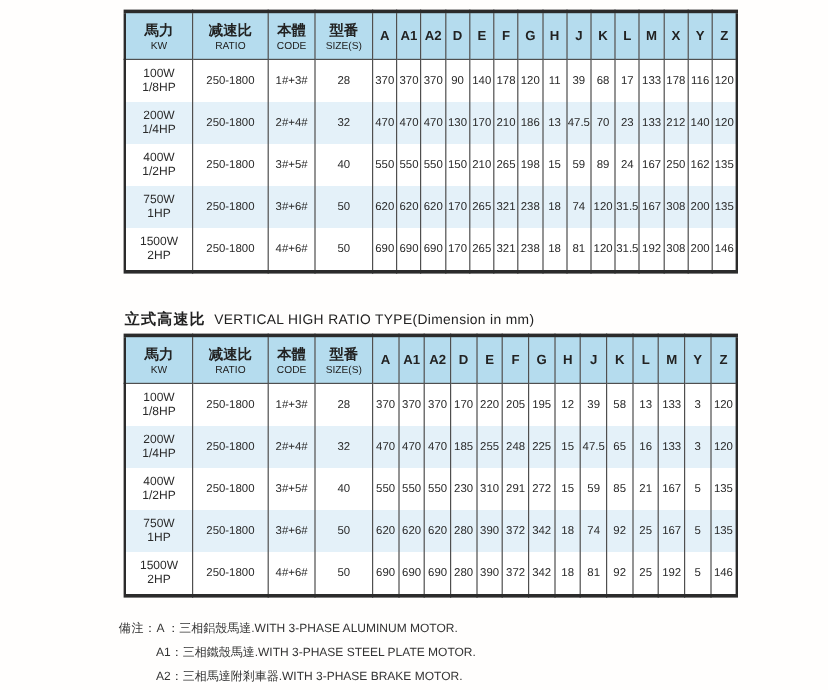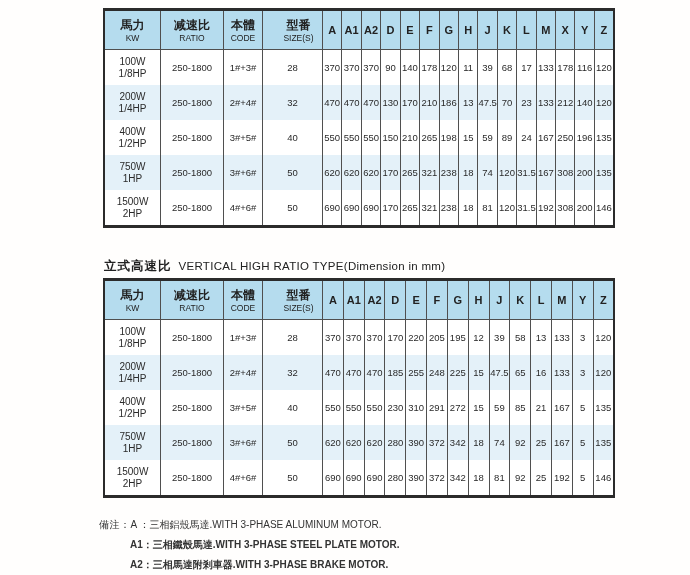--- a/index.html
+++ b/index.html
@@ -13,40 +13,40 @@
   .t-zh{font-weight:bold;font-size:12.5px;margin-right:7px;letter-spacing:1px;}
   .t-en{font-size:11.5px;letter-spacing:0.3px;}
   table.dim-table{
     table-layout:fixed;width:512px;border-collapse:collapse;
     border:2px solid #2b2b2b;border-top-width:3px;border-bottom-width:3px;
     background:#fff;
   }
   .dim-table th:nth-child(1){width:55px;}
   .dim-table th:nth-child(2){width:62px;}
   .dim-table th:nth-child(3){width:38px;text-align:center;}
-  .dim-table th:nth-child(4){width:47px;padding-left:12px;}
+  .dim-table th:nth-child(4){width:47px;}
   .dim-table th{
     background:#b5dcee;border:1px solid #4f4f4f;height:38px;padding:0;
     font-weight:normal;text-align:center;vertical-align:middle;
   }
   .h-zh{font-size:12px;font-weight:bold;line-height:15px;}
   .h-en{font-size:8.5px;line-height:10px;}
   .dim-table th.dim{font-size:11px;font-weight:bold;}
   .dim-table td{
     border-left:1px solid #4f4f4f;border-right:1px solid #4f4f4f;
     border-top:0;border-bottom:0;
     height:35px;padding:0;text-align:center;vertical-align:middle;
     font-size:9.5px;line-height:12px;white-space:pre-line;color:#2a2a2a;
   }
   .dim-table td.power{font-size:10px;}
   .dim-table tbody tr:nth-child(even){background:#e4f1f9;}
   .section2{margin-top:30px;}
   .notes{margin-top:17px;margin-left:-4px;font-size:10px;line-height:20px;color:#333;}
   .note-line{white-space:nowrap;}
-  .note-line.indent{padding-left:31px;font-weight:bold;}
+  .note-line.indent{padding-left:31px;}
   .note-label{letter-spacing:0.5px;}
 </style>
 </head>
 <body>
 
 <div class="content">
 
   <div class="table-block">
     <table class="dim-table">
         <thead>
@@ -141,21 +141,21 @@
             <td>150</td>
             <td>210</td>
             <td>265</td>
             <td>198</td>
             <td>15</td>
             <td>59</td>
             <td>89</td>
             <td>24</td>
             <td>167</td>
             <td>250</td>
-            <td>196</td>
+            <td>162</td>
             <td>135</td>
           </tr>
           <tr>
             <td class="power">750W
 1HP</td>
             <td>250-1800</td>
             <td>3#+6#</td>
             <td>50</td>
             <td>620</td>
             <td>620</td>

